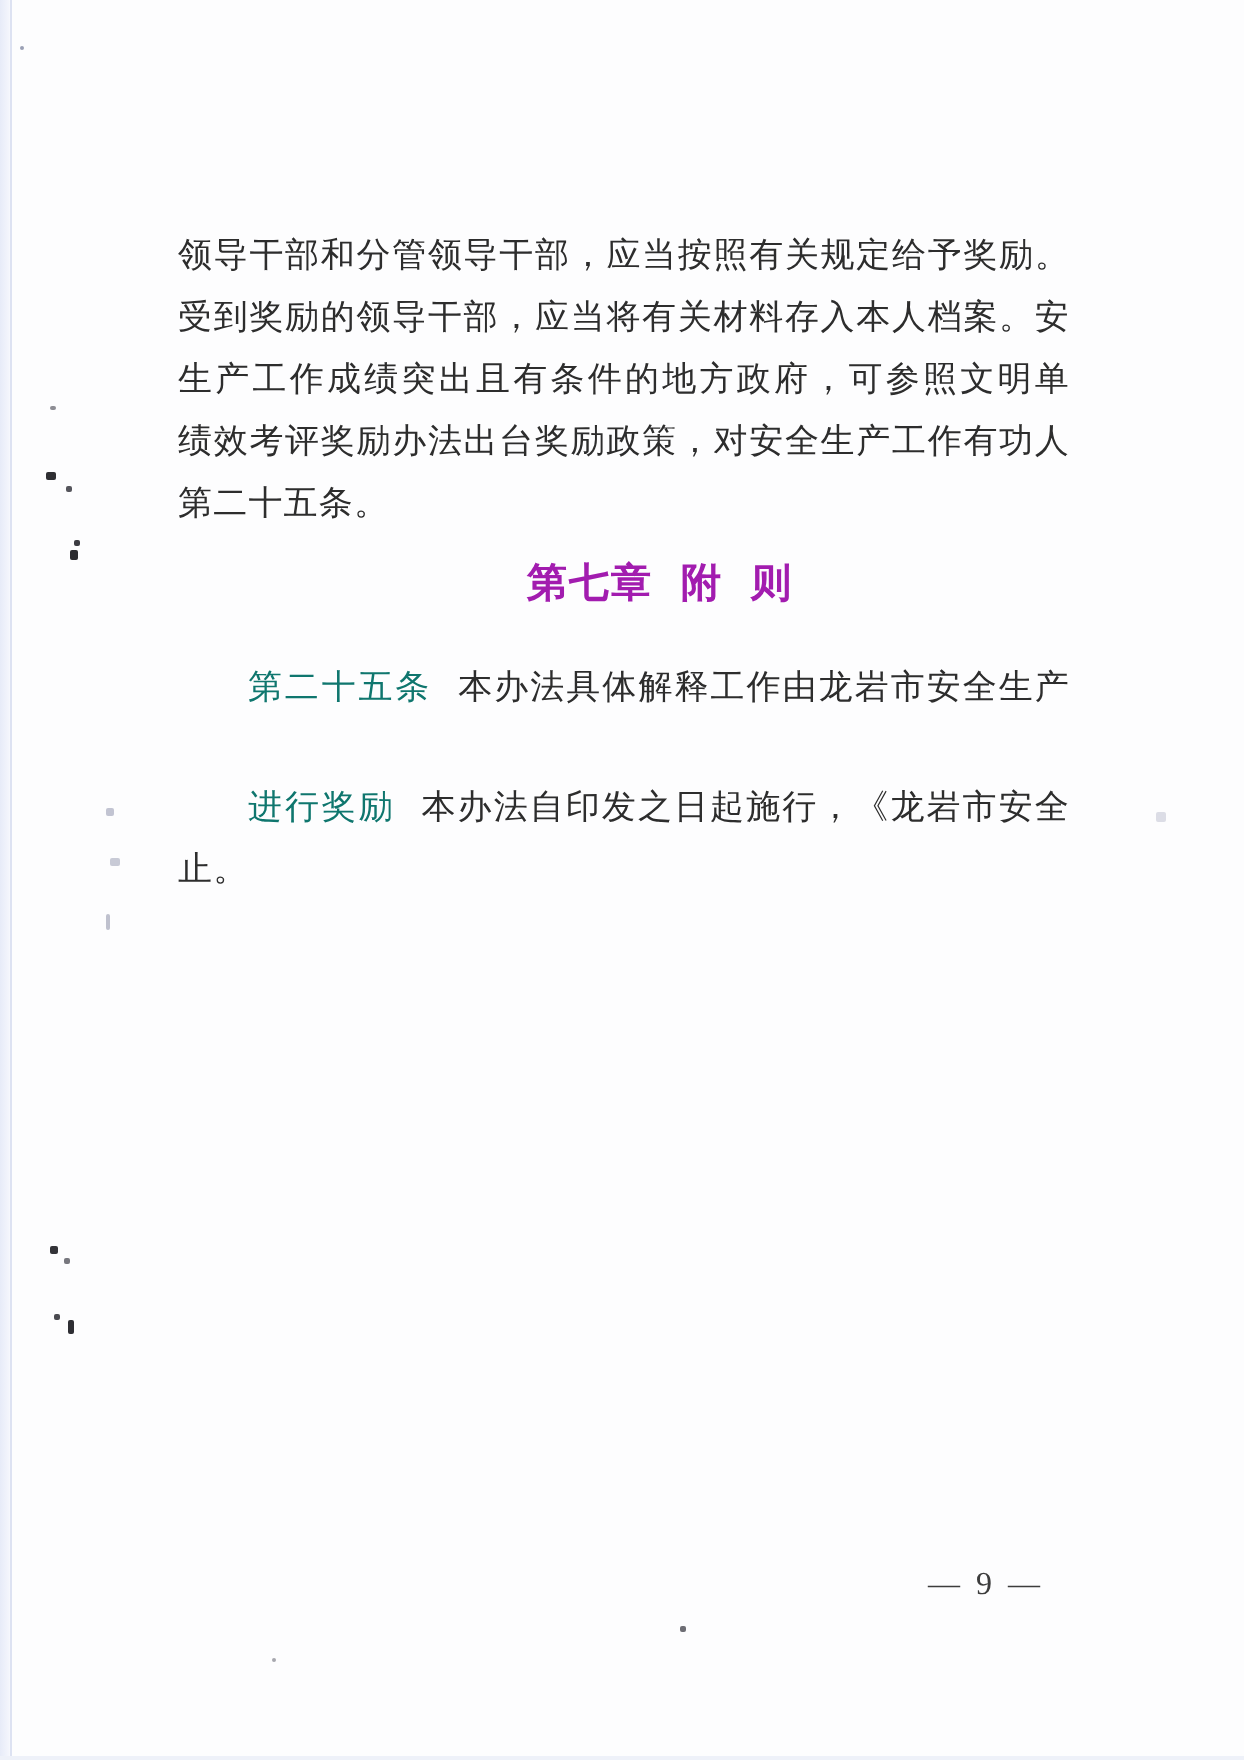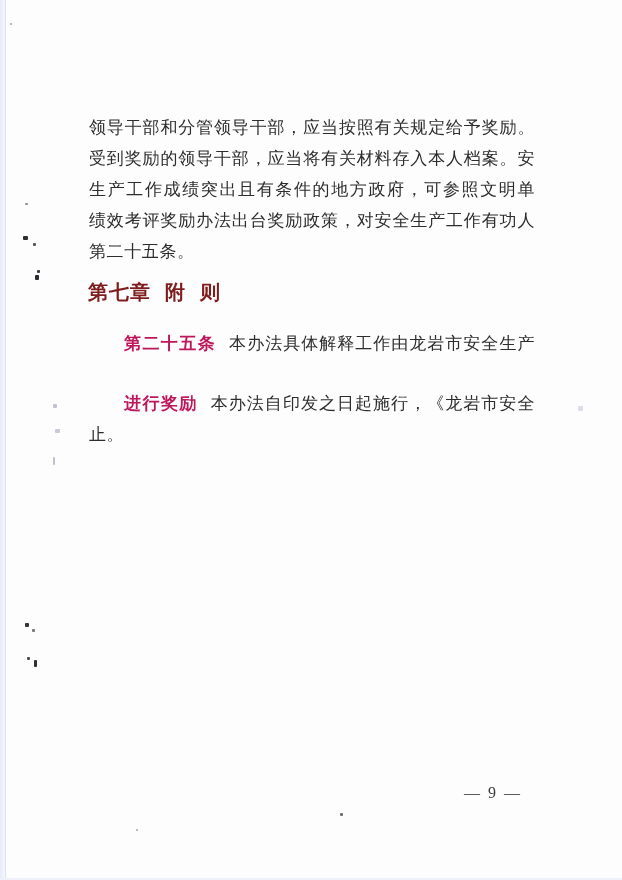--- a/index.html
+++ b/index.html
@@ -46,34 +46,35 @@
     overflow: hidden;
   }
   .just {
     text-align: justify;
     text-align-last: justify;
   }
   .indent { padding-left: 35px; }
   .tight { letter-spacing: -0.4px; }
 
   .art-label {
-    font-weight: bold;
-    color: #be185d;
+    font-weight: normal;
+    color: #0f766e;
     letter-spacing: 1px;
     margin-right: 13px;
   }
 
   .chapter-heading {
     position: absolute;
-    left: 88px; width: 446px;
+    left: 107px; width: 446px;
     top: 280px; height: 24px; line-height: 24px;
     margin: 0;
+    text-align: center;
     font-size: 20px;
     font-weight: bold;
-    color: #7f1d1d;
+    color: #a21caf;
     letter-spacing: 1px;
     word-spacing: 8px;
   }
 
   .page-number {
     position: absolute;
     top: 783px; left: 433px; width: 120px;
     height: 20px; line-height: 20px;
     text-align: center;
     font-size: 16px;

